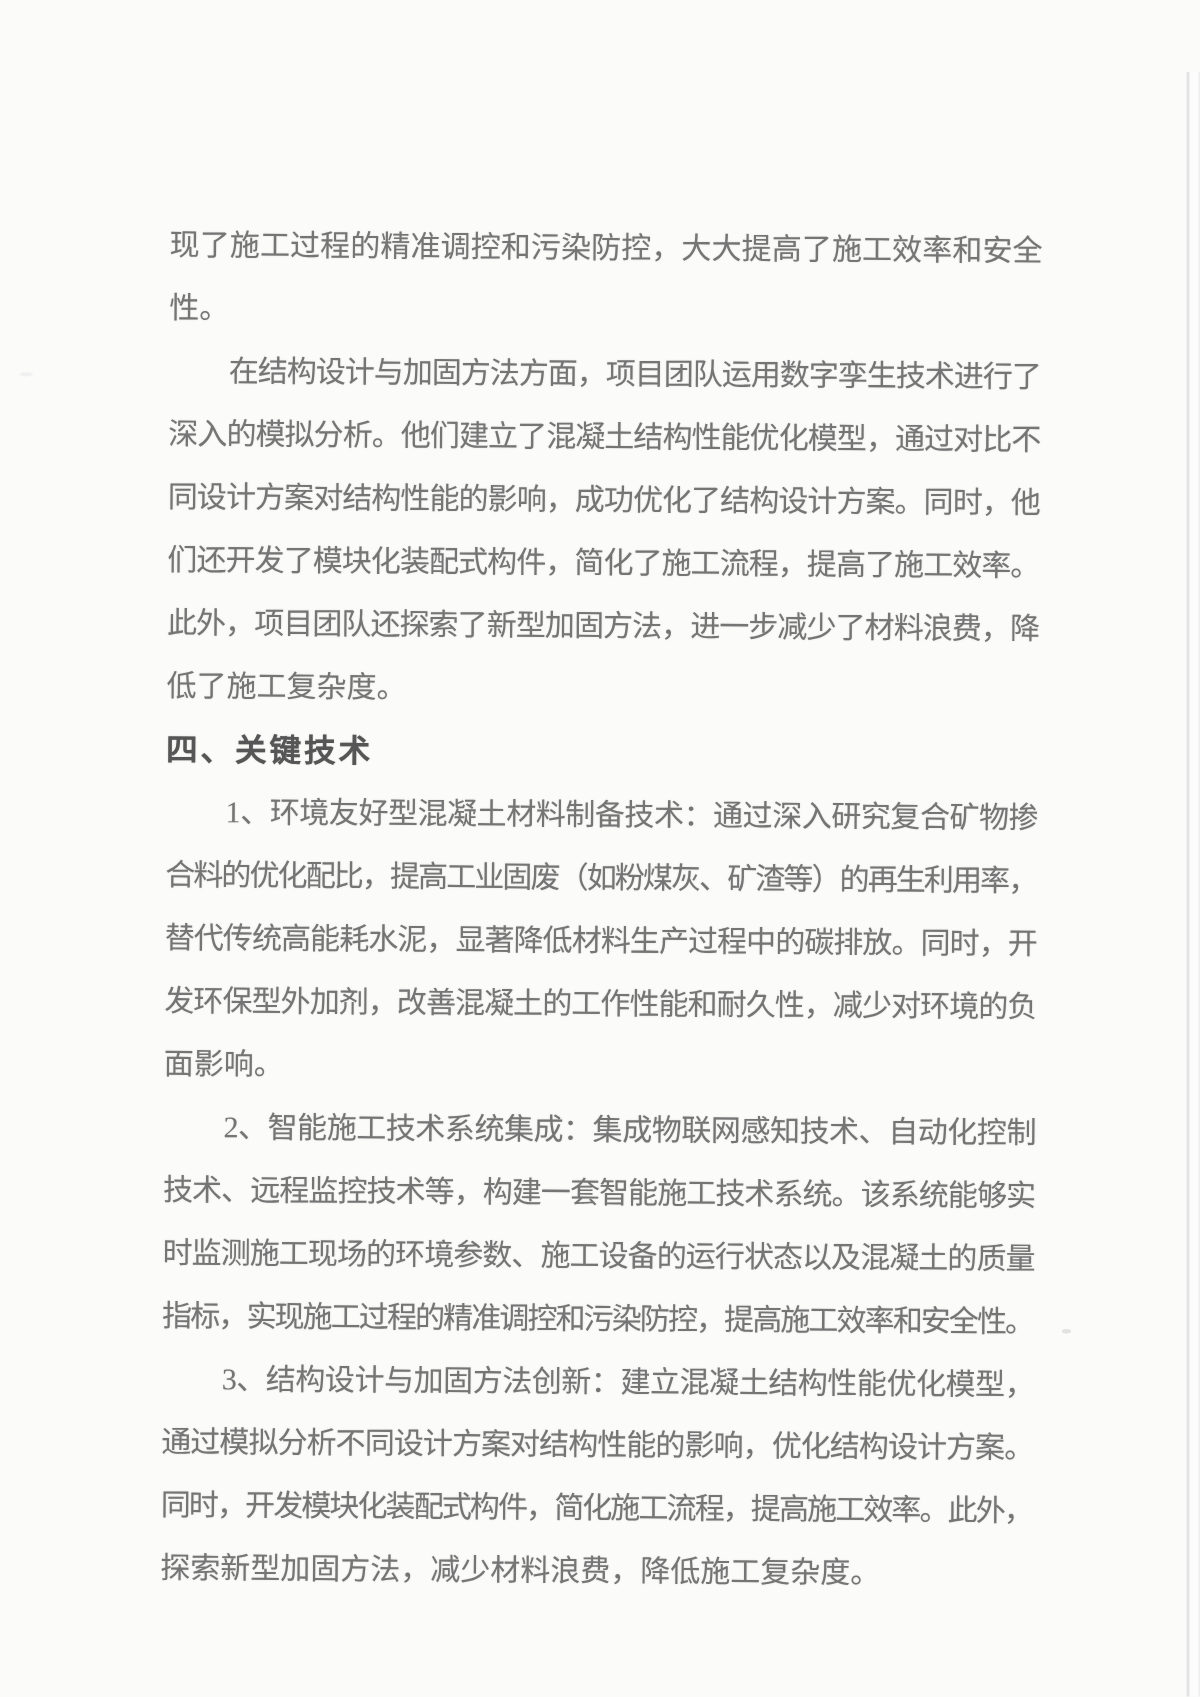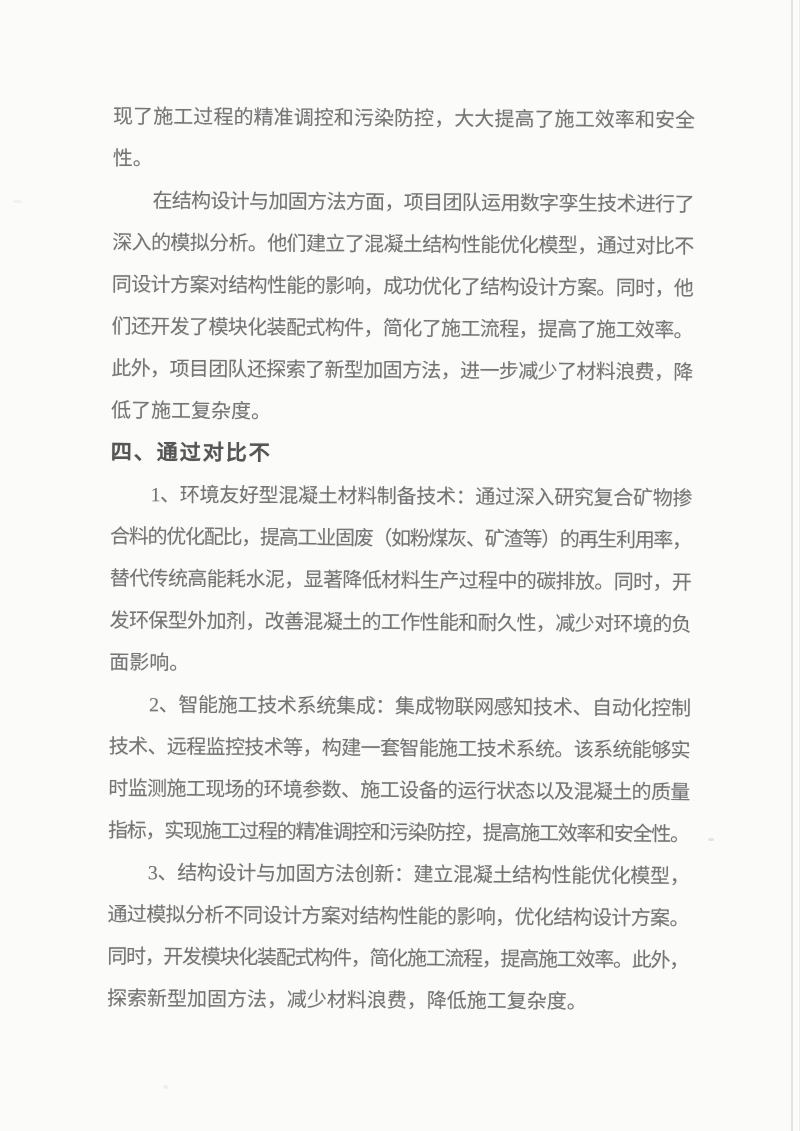--- a/index.html
+++ b/index.html
@@ -8,21 +8,21 @@
     --heading-text:#565656;
     --scan-edge-line:#e3e3e3;
     --scan-margin-strip:#fcfcfc;
   }
   html,body{margin:0;padding:0;}
   body{
     width:800px;height:1131px;overflow:hidden;position:relative;
     background:var(--page-background);
     font-family:"Liberation Serif","DejaVu Serif",serif;
   }
-  .scan{position:absolute;inset:0;background:var(--page-background);}
+  .scan{position:absolute;inset:0;background:var(--page-background);margin-top:48px;}
   .text-block{
     position:absolute;left:110px;top:97px;width:582px;
     transform:rotate(0.4deg);transform-origin:50% 50%;
   }
   .line{
     height:42px;line-height:42px;font-size:20px;color:var(--body-text);
     white-space:nowrap;text-shadow:0 0 1px rgba(130,130,130,0.35);
   }
   .line .txt{display:inline-block;}
   .line.indent{padding-left:40px;}
@@ -52,21 +52,21 @@
 <div class="scan">
   <div class="text-block">
       <div class="line flush"><span class="txt" style="letter-spacing: 0.0714286px;">现了施工过程的精准调控和污染防控，大大提高了施工效率和安全</span></div>
       <div class="line"><span class="txt">性。</span></div>
       <div class="line indent flush"><span class="txt" style="letter-spacing: -0.666667px;">在结构设计与加固方法方面，项目团队运用数字孪生技术进行了</span></div>
       <div class="line flush"><span class="txt" style="letter-spacing: -0.62069px;">深入的模拟分析。他们建立了混凝土结构性能优化模型，通过对比不</span></div>
       <div class="line flush"><span class="txt" style="letter-spacing: -0.62069px;">同设计方案对结构性能的影响，成功优化了结构设计方案。同时，他</span></div>
       <div class="line flush"><span class="txt" style="letter-spacing: -0.62069px;">们还开发了模块化装配式构件，简化了施工流程，提高了施工效率。</span></div>
       <div class="line flush"><span class="txt" style="letter-spacing: -0.62069px;">此外，项目团队还探索了新型加固方法，进一步减少了材料浪费，降</span></div>
       <div class="line"><span class="txt">低了施工复杂度。</span></div>
-      <div class="line heading"><span class="txt">四、通过对比不</span></div>
+      <div class="line heading"><span class="txt">四、关键技术</span></div>
       <div class="line indent flush"><span class="txt" style="letter-spacing: -0.296296px;">1、环境友好型混凝土材料制备技术：通过深入研究复合矿物掺</span></div>
       <div class="line flush"><span class="txt" style="letter-spacing: -1.26667px;">合料的优化配比，提高工业固废（如粉煤灰、矿渣等）的再生利用率，</span></div>
       <div class="line flush"><span class="txt" style="letter-spacing: -0.62069px;">替代传统高能耗水泥，显著降低材料生产过程中的碳排放。同时，开</span></div>
       <div class="line flush"><span class="txt" style="letter-spacing: -0.62069px;">发环保型外加剂，改善混凝土的工作性能和耐久性，减少对环境的负</span></div>
       <div class="line"><span class="txt">面影响。</span></div>
       <div class="line indent flush"><span class="txt" style="letter-spacing: -0.296296px;">2、智能施工技术系统集成：集成物联网感知技术、自动化控制</span></div>
       <div class="line flush"><span class="txt" style="letter-spacing: -0.62069px;">技术、远程监控技术等，构建一套智能施工技术系统。该系统能够实</span></div>
       <div class="line flush"><span class="txt" style="letter-spacing: -0.62069px;">时监测施工现场的环境参数、施工设备的运行状态以及混凝土的质量</span></div>
       <div class="line flush"><span class="txt" style="letter-spacing: -1.26667px;">指标，实现施工过程的精准调控和污染防控，提高施工效率和安全性。</span></div>
       <div class="line indent flush"><span class="txt" style="letter-spacing: -0.296296px;">3、结构设计与加固方法创新：建立混凝土结构性能优化模型，</span></div>

